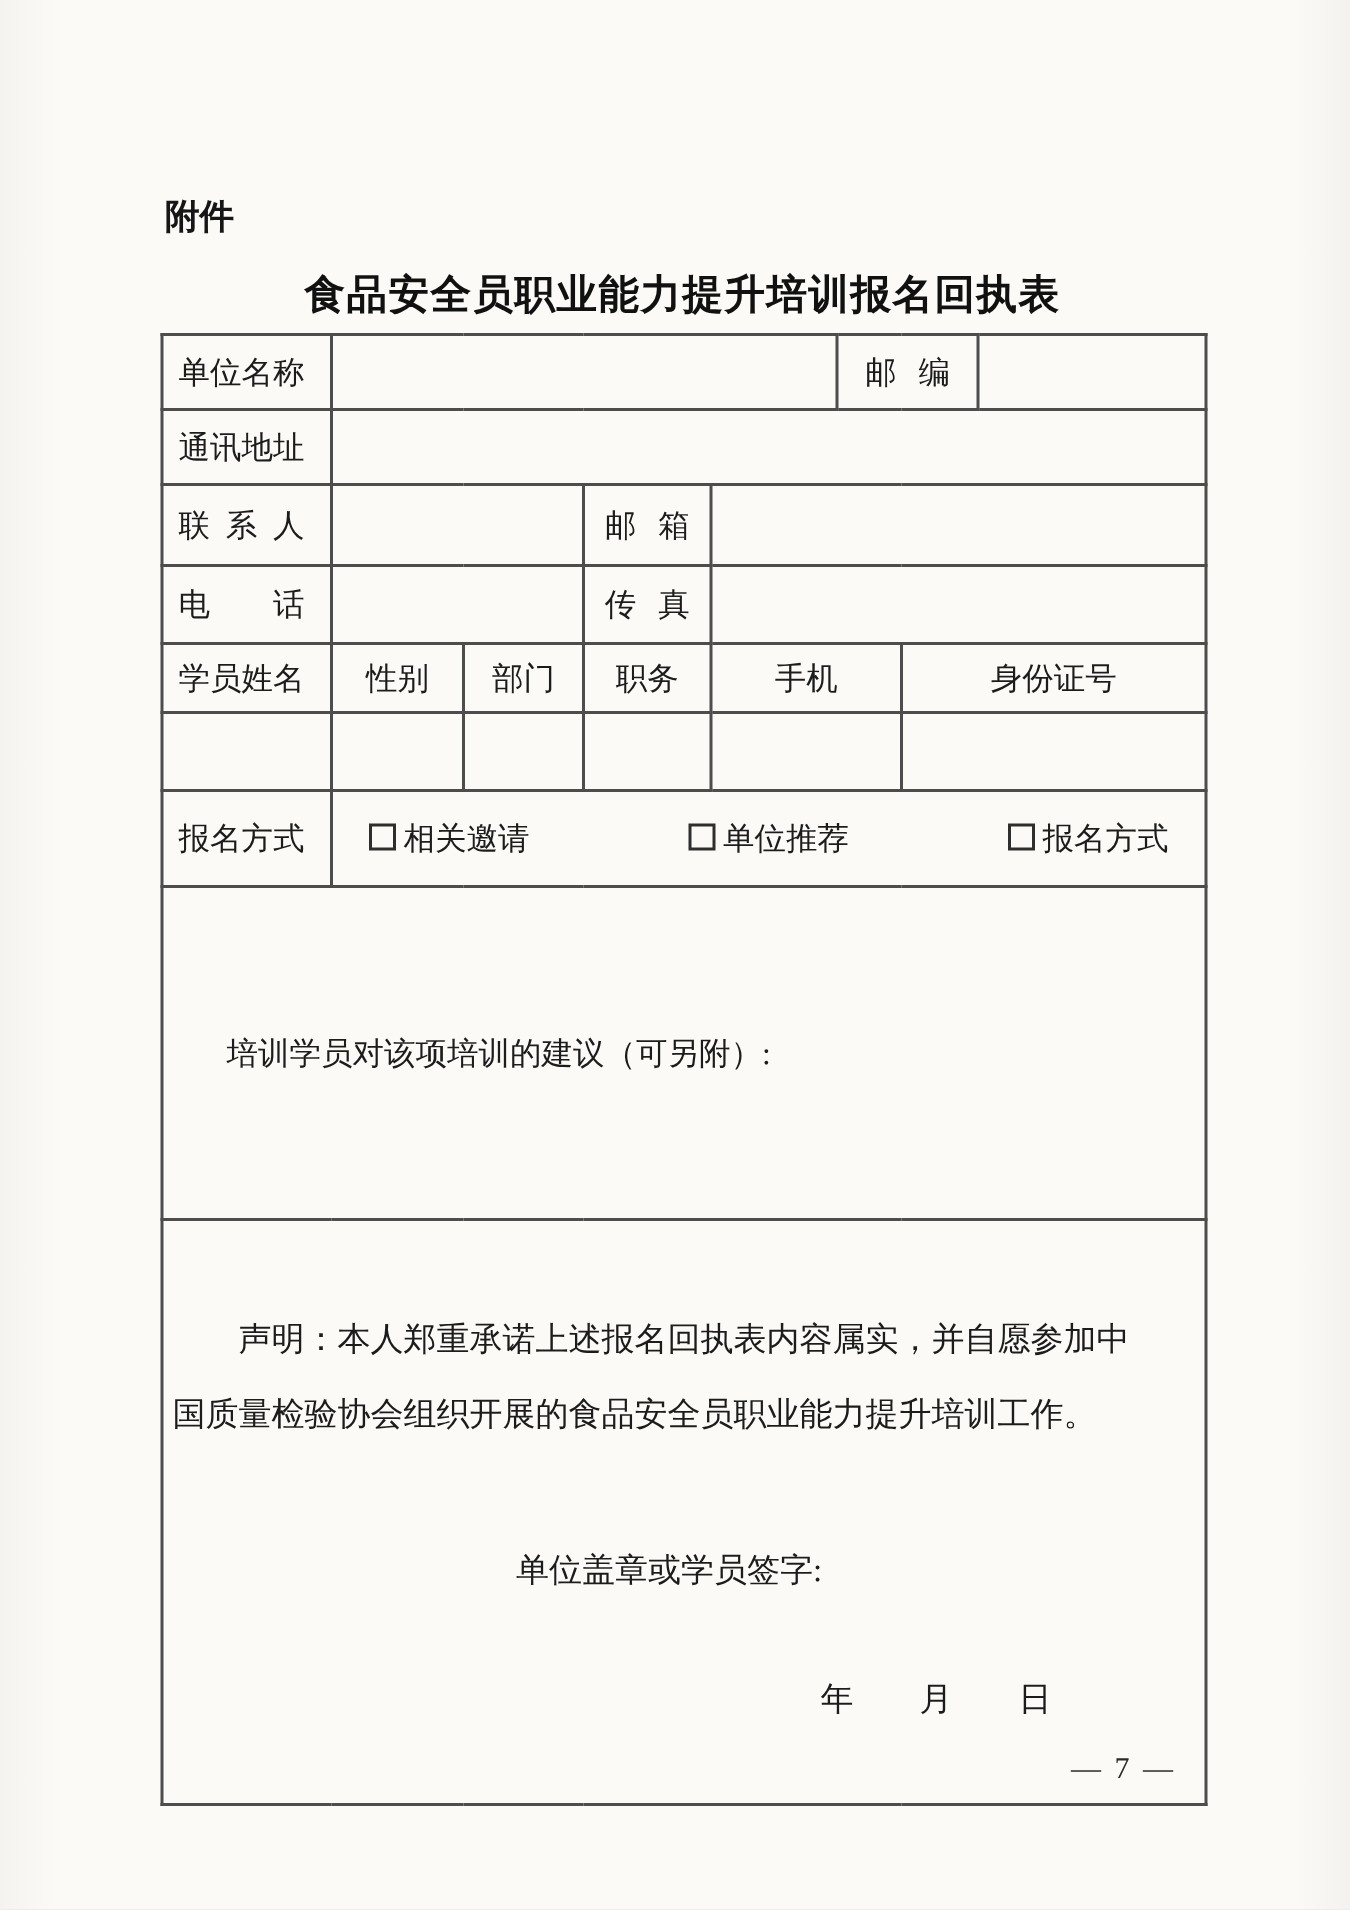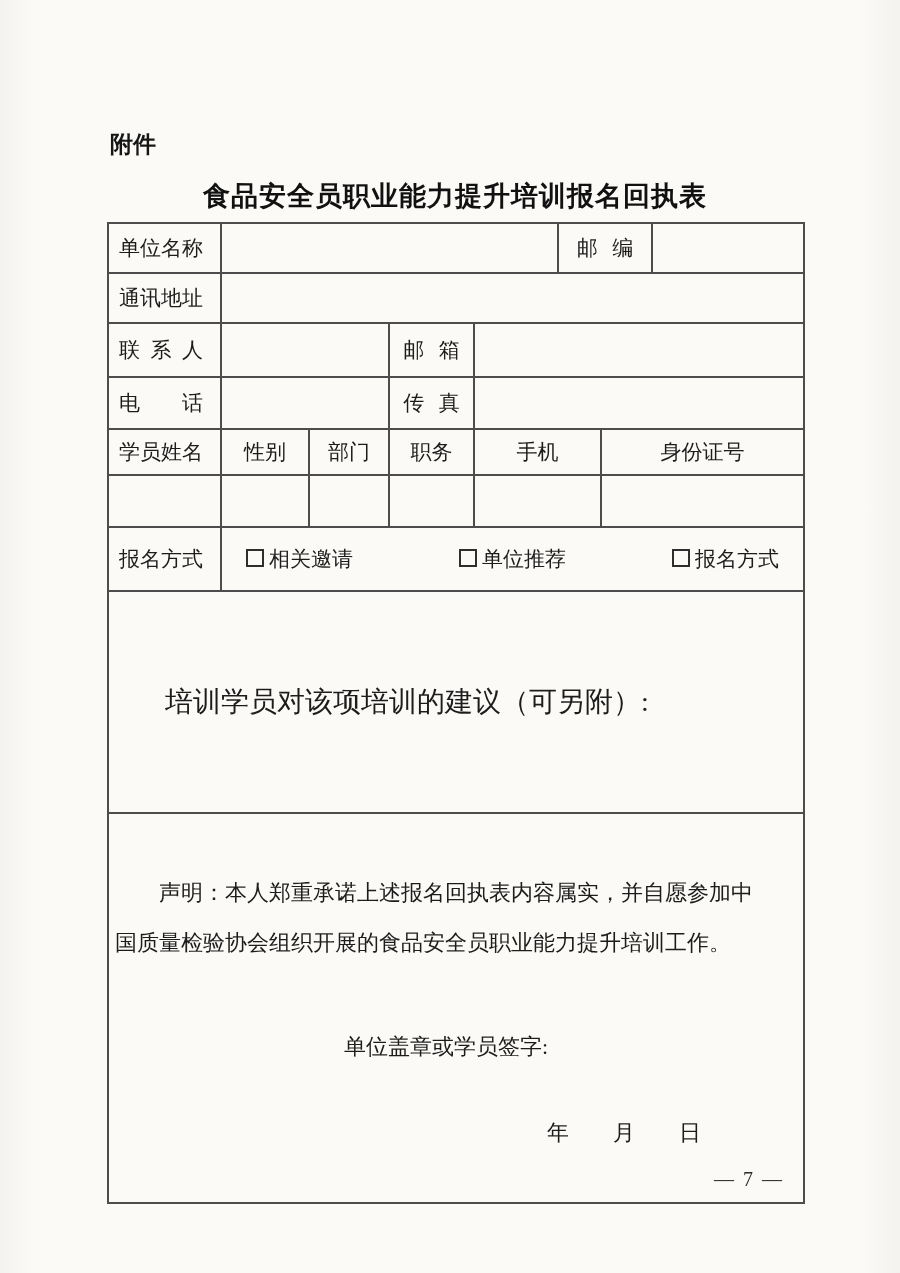--- a/index.html
+++ b/index.html
@@ -48,21 +48,21 @@
     display:flex; justify-content:space-between; align-items:center;
     padding:0 24px;
   }
   .option { white-space:nowrap; }
   .cbox {
     display:inline-block; width:14px; height:14px;
     border:2px solid #2e2e2e; background:transparent;
     margin-right:5px; vertical-align:-1px;
   }
   td.suggestion-cell { vertical-align:top; padding:22px 12px 0 8px; }
-  .suggestion-label { margin:0; text-indent:2em; font-size:28px; }
+  .suggestion-label { margin:0; text-indent:2em; font-size:21px; }
   td.decl-cell { vertical-align:top; padding:14px 0 0 0; }
   .declaration {
     margin:0 6px; max-width:655px;
     font-size:22px; line-height:2.27; text-indent:2em;
   }
   .signature { margin:64px 20px 0 0; text-align:center; font-size:22px; }
   .dateline {
     display:flex; justify-content:flex-end; gap:44px;
     margin-top:56px; padding-right:102px; font-size:22px;
   }

